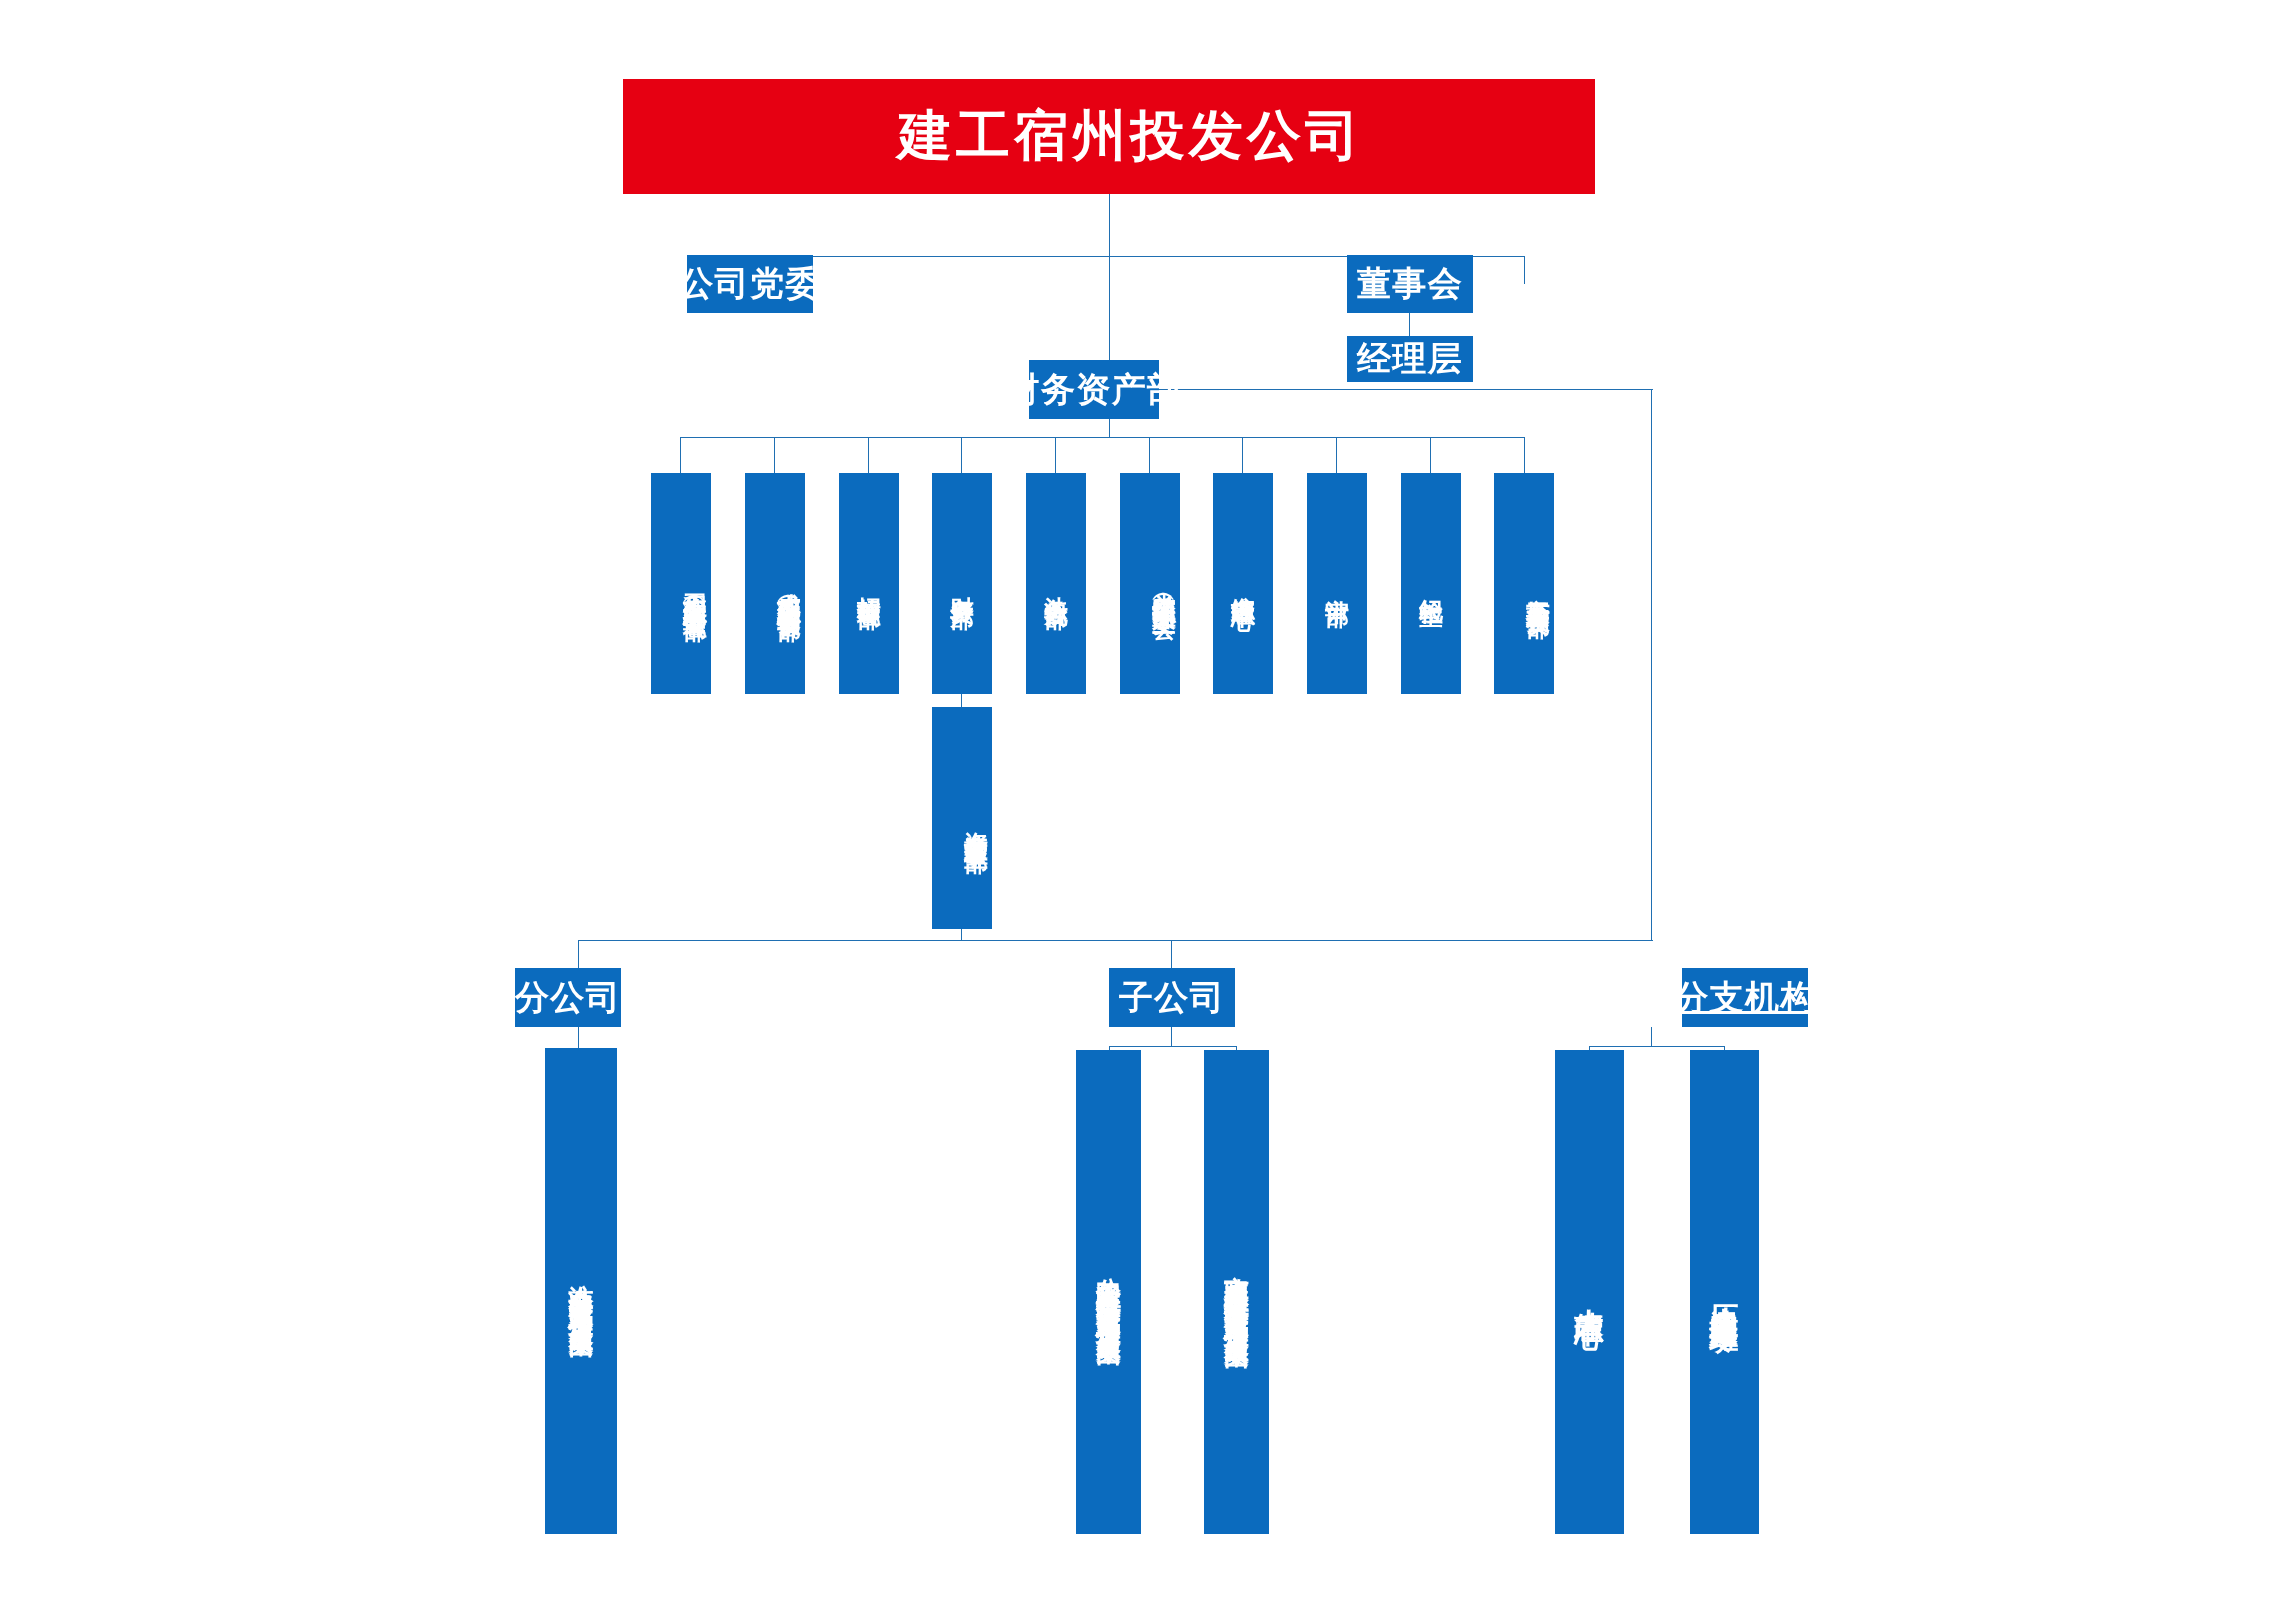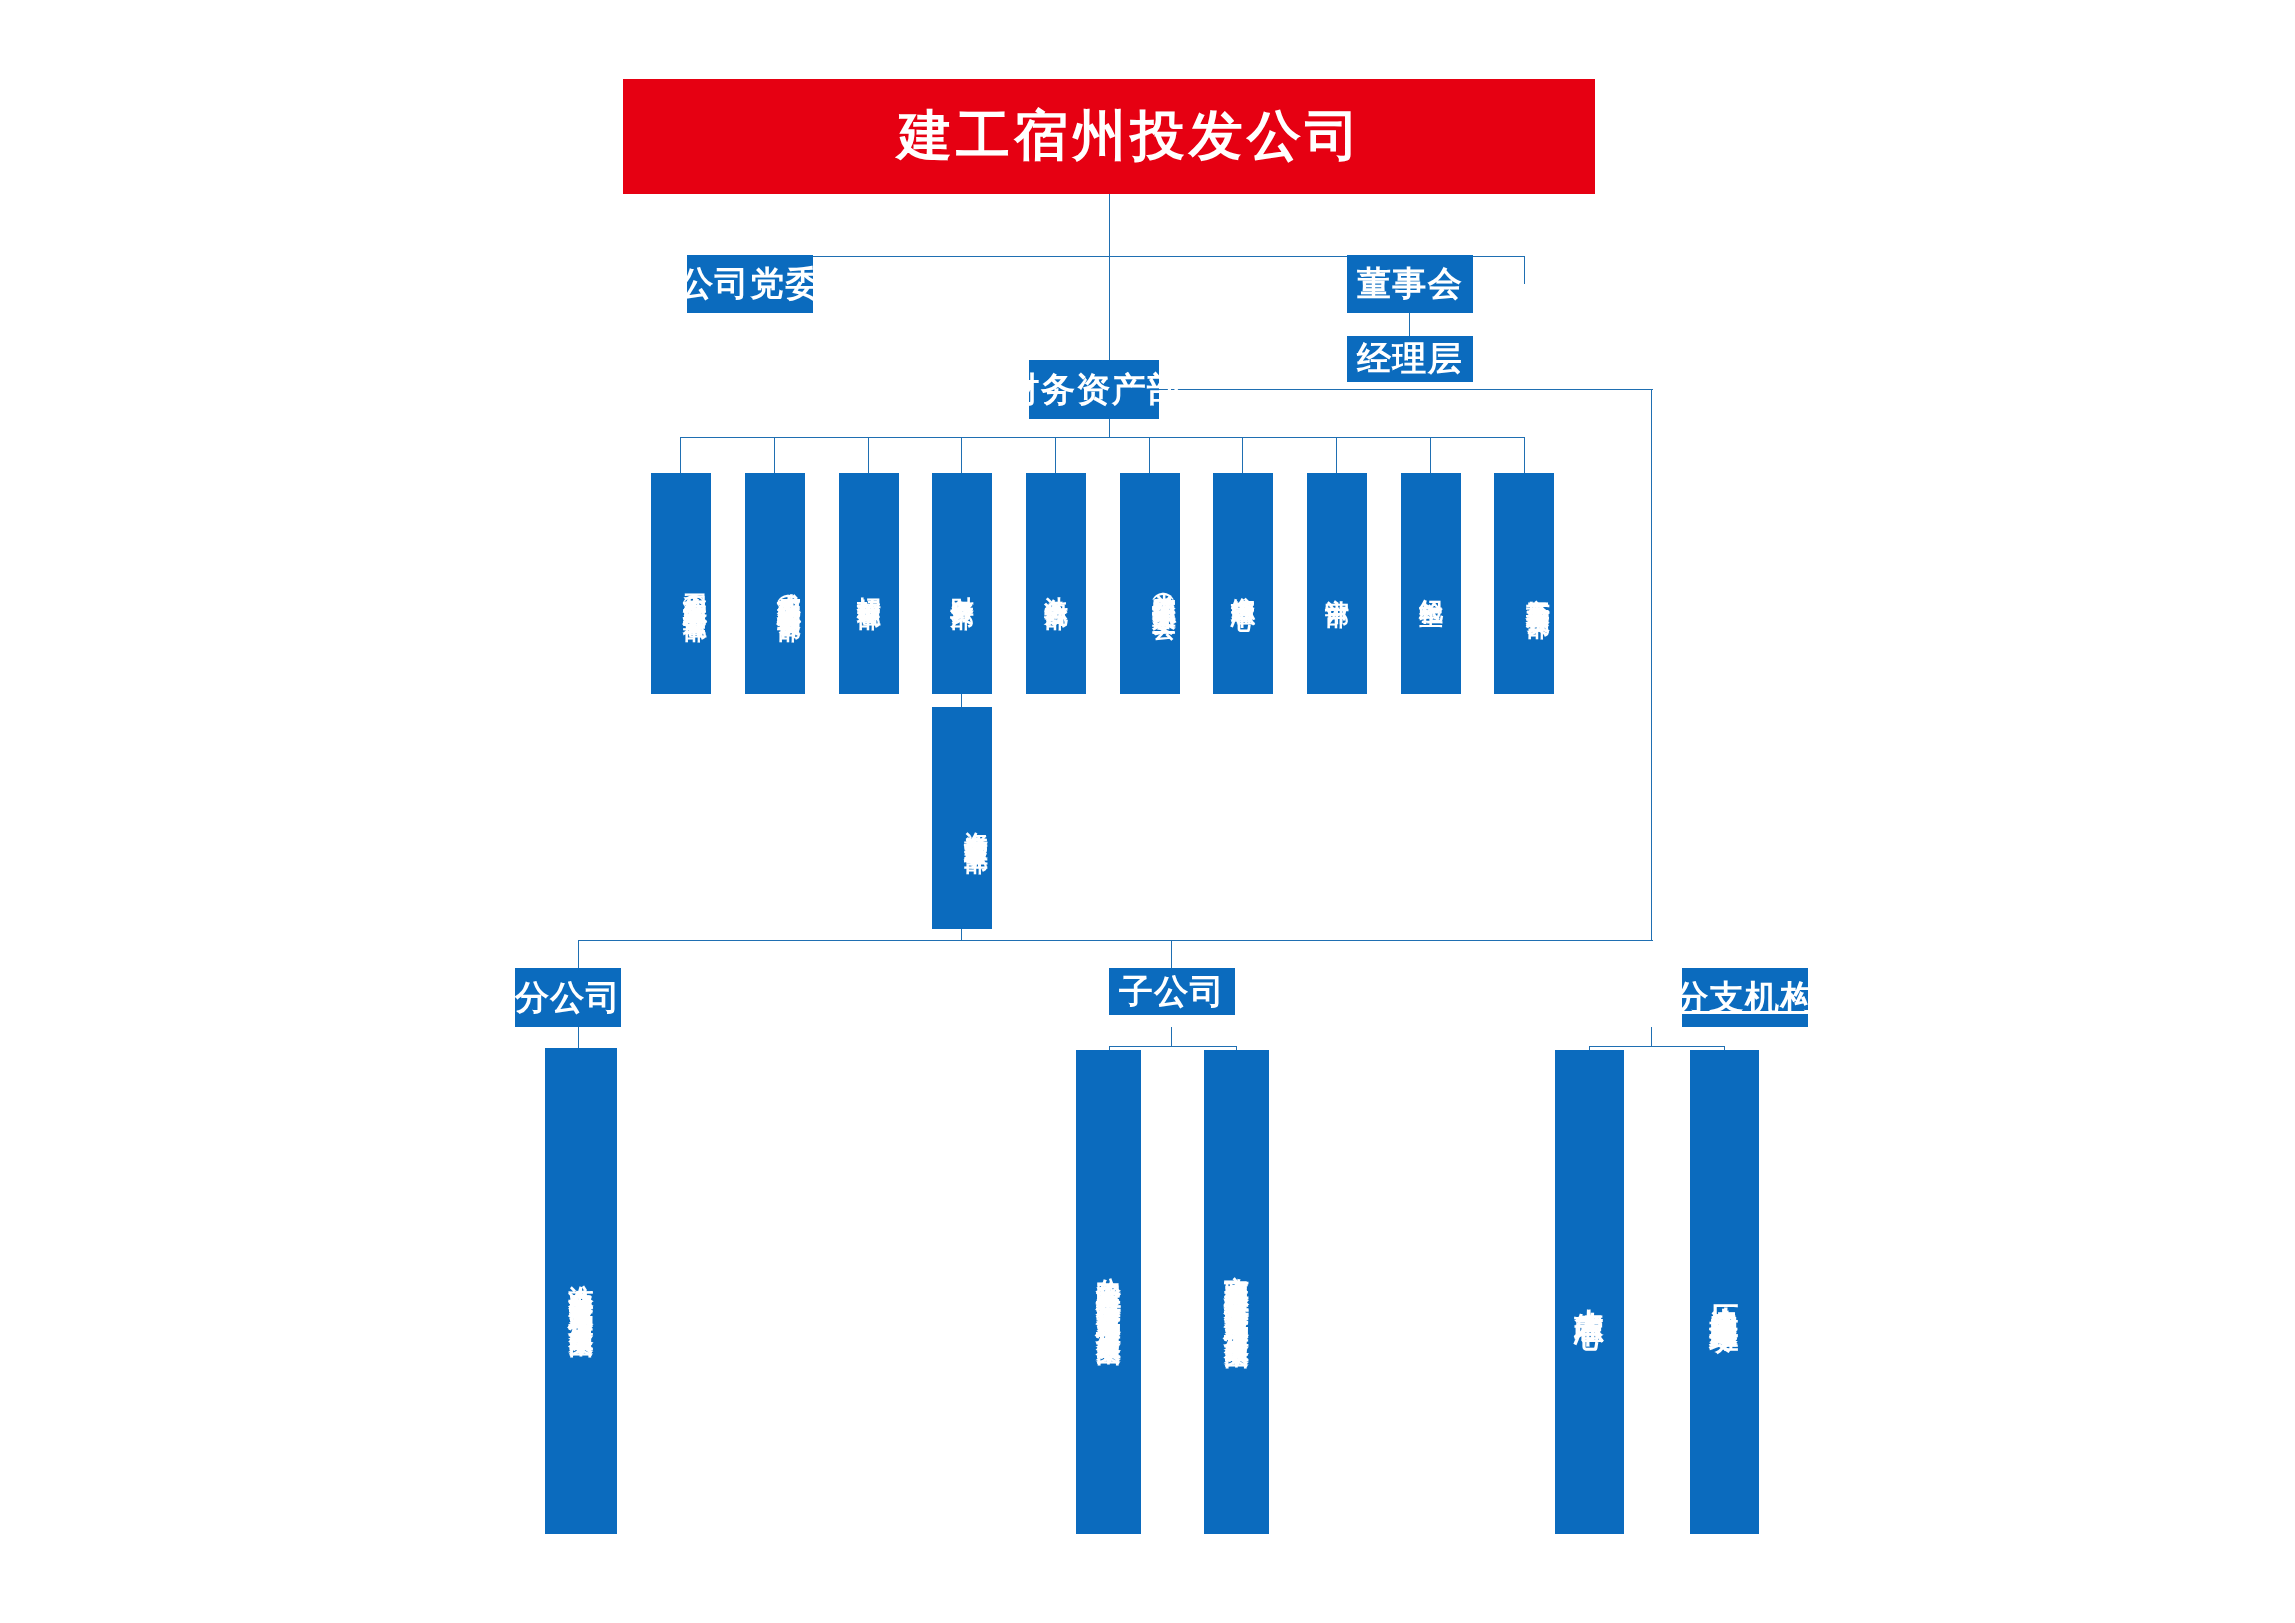--- a/index.html
+++ b/index.html
@@ -140,21 +140,21 @@
   <div class="ln v" style="left:961px; top:694px; width:1.4px; height:14px;"></div>
   <div class="node vert" style="left:932px; top:707px; width:60px; height:222px;">资产运营管理事业部</div>
 
   <div class="ln v" style="left:961px; top:929px; width:1.4px; height:11.8px;"></div>
   <div class="ln h" style="left:578px; top:940px; width:1075px; height:1.4px;"></div>
 
   <div class="ln v" style="left:578px; top:940px; width:1.4px; height:29px;"></div>
   <div class="ln v" style="left:1171px; top:940px; width:1.4px; height:29px;"></div>
 
   <div class="node horiz" style="left:515px; top:968px; width:106px; height:59px;">分公司</div>
-  <div class="node horiz" style="left:1109px; top:968px; width:126px; height:47px;">子公司</div>
+  <div class="node horiz" style="left:1109px; top:968px; width:126px; height:59px;">子公司</div>
   <div class="node horiz" style="left:1682px; top:968px; width:126px; height:59px;text-decoration:underline;">分支机构</div>
 
   <div class="ln v" style="left:578px; top:1027px; width:1.4px; height:23px;"></div>
   <div class="node vcols" style="left:545px; top:1048px; width:72px; height:486px;">
     <span>淮南分公司</span>
     <span>安徽建工（宿州）投资发展集团</span>
   </div>
 
   <div class="ln v" style="left:1171px; top:1027px; width:1.4px; height:19.4px;"></div>
   <div class="ln h" style="left:1109px; top:1046px; width:128px; height:1.4px;"></div>

